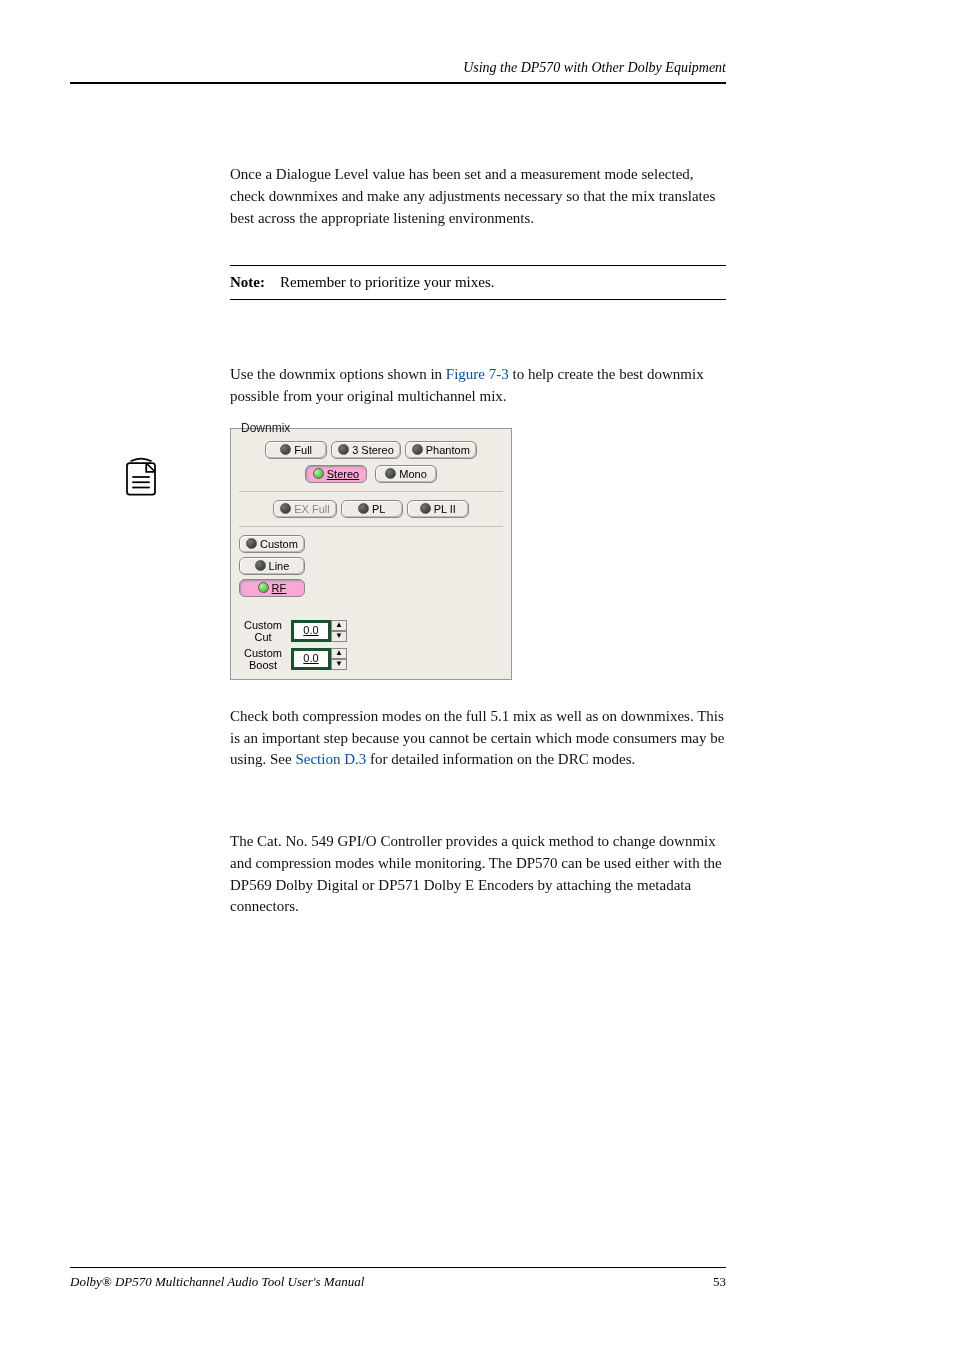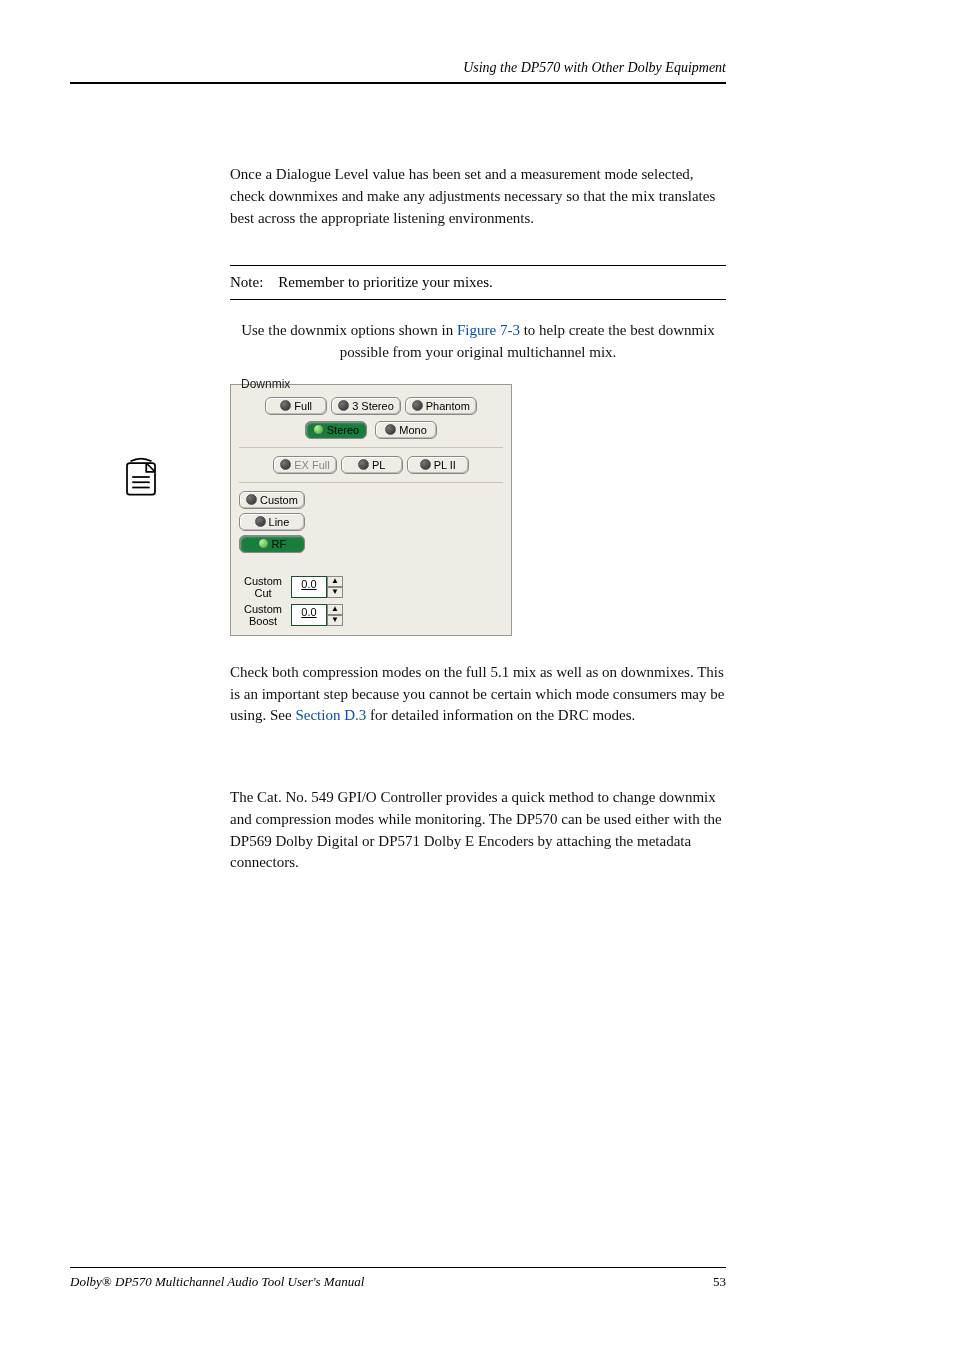--- a/index.html
+++ b/index.html
@@ -43,21 +43,21 @@
   .note-rule {
     border: none;
     border-top: 1px solid #000;
     margin: 0;
   }
   .note-row {
     padding: 8px 0;
     font-size: 15px;
   }
   .note-label {
-    font-weight: normal;
+    font-weight: bold;
   }
   .note-icon-wrap {
     position: absolute;
     left: 120px;
     width: 60px;
     margin-top: 38px;
   }
   .note-icon {
     width: 42px;
     height: 42px;
@@ -105,22 +105,23 @@
     border: 1px solid #888;
     border-radius: 6px;
     padding: 2px 6px;
     background: #efece5;
     box-shadow: inset -1px -1px 0 #bbb, inset 1px 1px 0 #fff;
     min-width: 48px;
     justify-content: center;
     font-size: 11px;
   }
   .pill.depressed {
-    background: #15803d;
+    background: #f9a8d4;
     box-shadow: inset 1px 1px 2px #999;
+    text-decoration: underline;
   }
   .led {
     width: 9px;
     height: 9px;
     border-radius: 50%;
     border: 1px solid #555;
     flex: none;
   }
   .led.green { background: radial-gradient(circle at 30% 30%, #aef7a0, #2fa61f); }
   .led.off   { background: radial-gradient(circle at 30% 30%, #777, #2b2b2b); }
@@ -149,21 +150,21 @@
   }
   .spin-label {
     width: 48px;
     text-align: center;
   }
   .spin-box {
     display: flex;
     align-items: stretch;
   }
   .spin-val {
-    border: 1px solid #14532d;
+    border: 3px solid #14532d;
     background: #fff;
     width: 34px;
     text-align: center;
     font-size: 11px;
     padding: 1px 0;
     text-decoration: underline;
   }
   .spin-btns {
     display: flex;
     flex-direction: column;
@@ -227,21 +228,21 @@
     <div class="note-block">
       <hr class="note-rule">
       <div class="note-row">
         <span class="note-label">Note:</span>
         &nbsp;&nbsp;
         <span>Remember to prioritize your mixes.</span>
       </div>
       <hr class="note-rule">
     </div>
 
-    <p class="para" style="margin-top:20px;text-align:center;">
+    <p class="para" style="margin-top:64px;">
       <span>Use the downmix options shown in </span><span class="link">Figure 7-3</span><span> to help create the best downmix possible from your original multichannel mix.</span>
     </p>
 
     <div class="fig-wrap">
       <div class="fig">
         <div class="fig-legend">Downmix</div>
         <div class="fig-inner">
 
           <div class="btn-row">
             <div class="pill">

